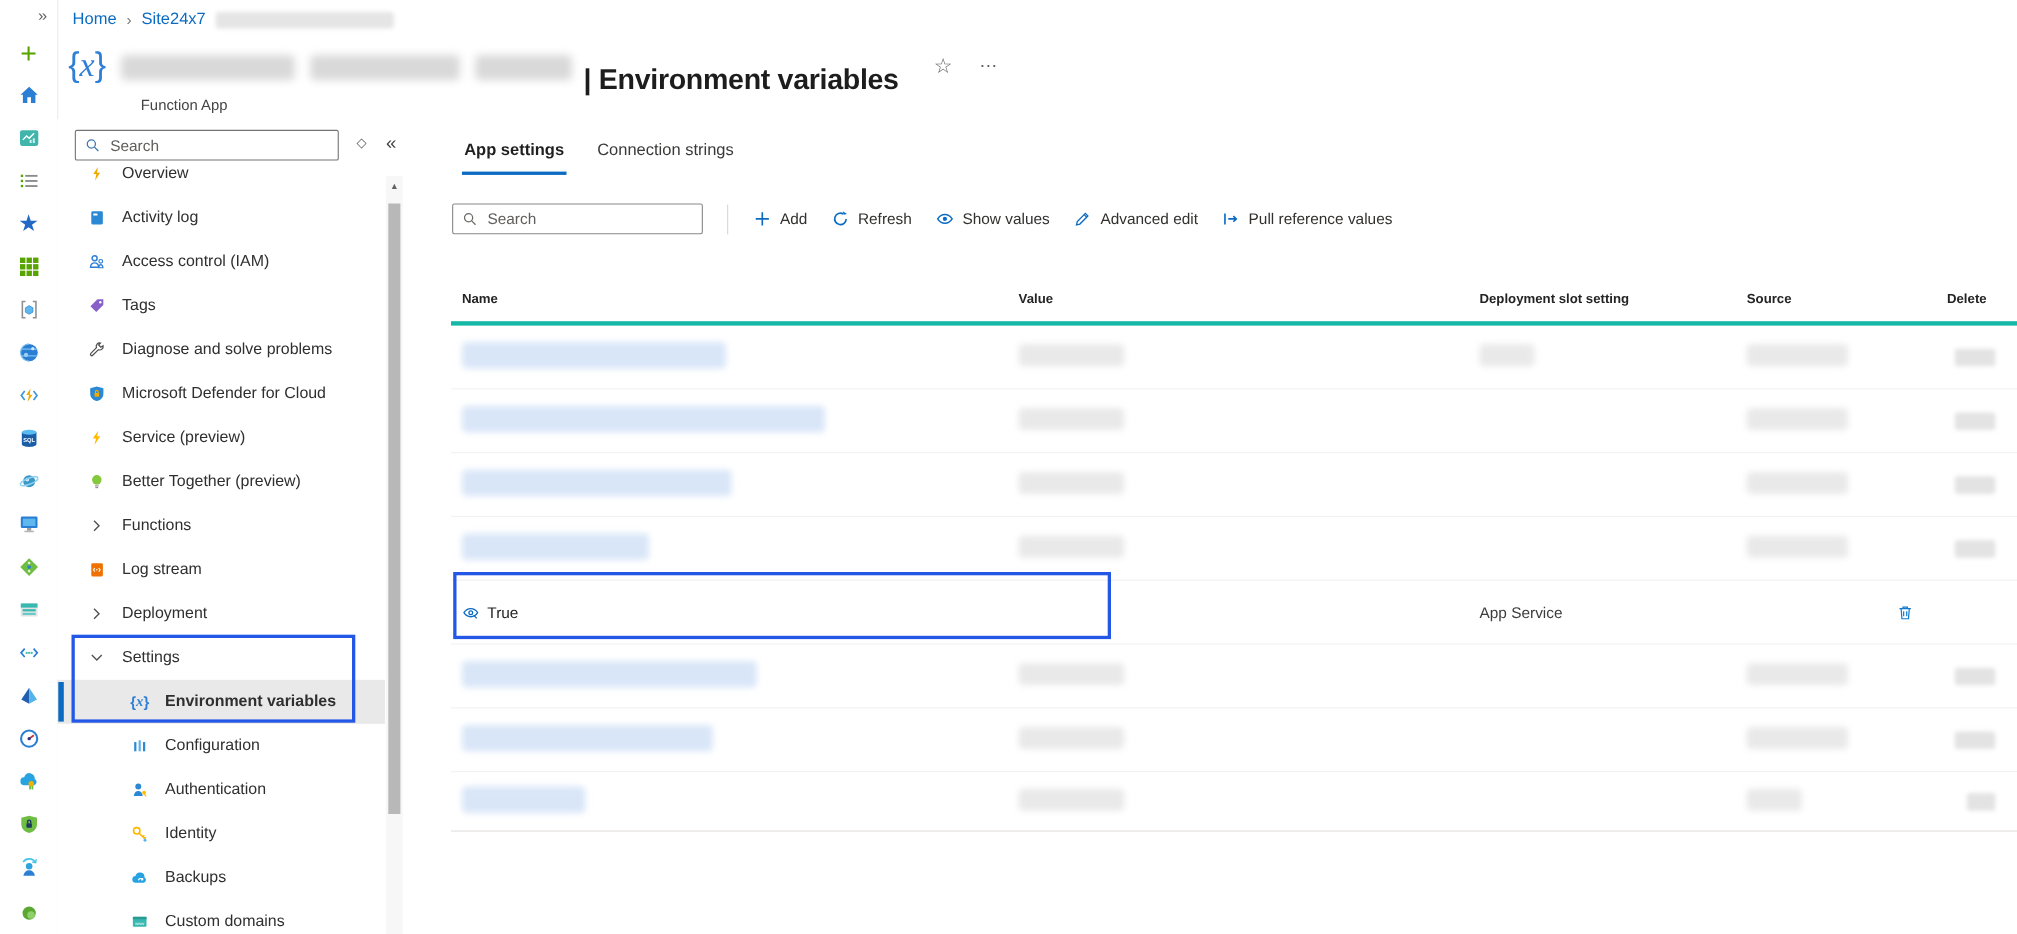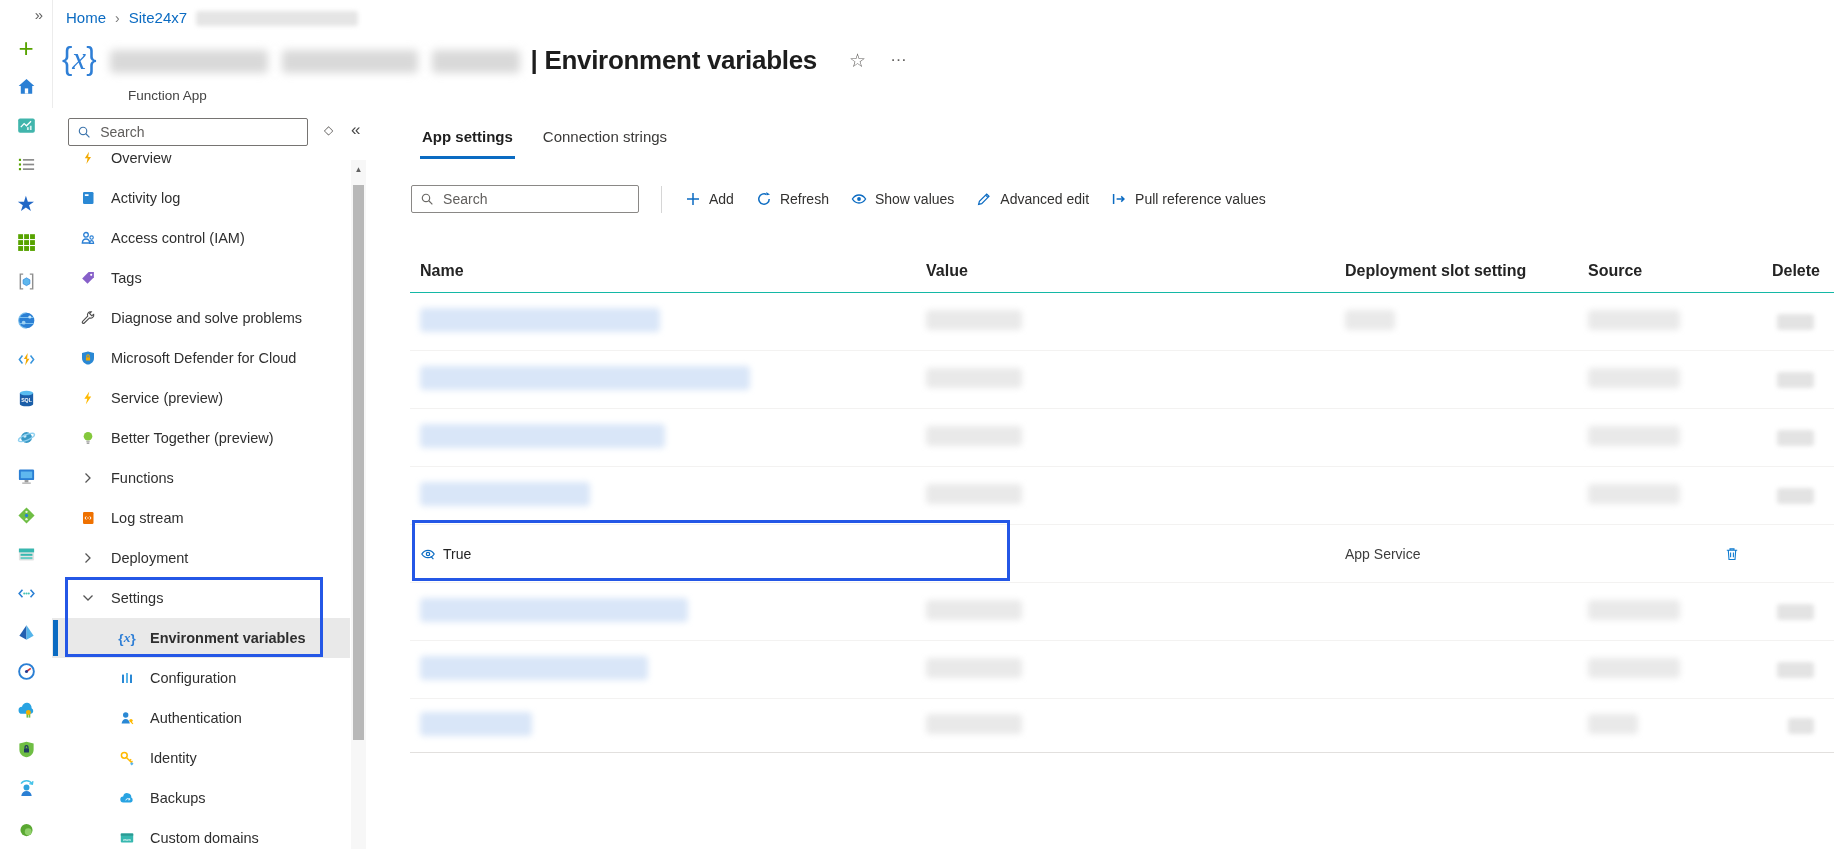--- a/index.html
+++ b/index.html
@@ -20,21 +20,21 @@
   .crumb a{color:#0b6bc2;text-decoration:none;cursor:pointer}
   .crumb .sep{color:#7a7a7a;font-size:14px}
   .blob{display:inline-block;border-radius:3px}
   .crumb-blob{width:162px;height:15px;background:#e5e5e5;filter:blur(2px)}
   
   .hdr{position:absolute;left:62px;top:38px;display:flex;align-items:flex-start}
   .fx{font-size:31px;color:#2f7fd6;line-height:42px;flex:none}
   .fx i{font-family:"Liberation Serif","DejaVu Serif",serif}
   .title-blobs{display:flex;gap:14px;margin:12px 10px 0 14px}
   .tblob{height:23px;background:#d9d9d9;border-radius:4px;filter:blur(4px)}
-  .title{font-size:26px;font-weight:700;color:#1d1d1d;margin-top:7px;white-space:nowrap;letter-spacing:-.3px}
+  .title{font-size:26px;font-weight:700;color:#1d1d1d;margin-top:19px;white-space:nowrap;letter-spacing:-.3px}
   .star{font-size:19px;color:#605e5c;margin:11px 0 0 32px;cursor:pointer}
   .dots{font-size:17px;color:#605e5c;margin:8px 0 0 24px;letter-spacing:1px;cursor:pointer}
   .subtitle{position:absolute;left:128px;top:88px;font-size:13.5px;color:#444}
   
   .sidebar{position:absolute;left:52px;top:108px;width:316px;height:741px;background:#fff}
   .sb-search{position:absolute;left:16px;top:10px;width:240px;height:28px;border:1px solid #767472;
              border-radius:2px;display:flex;align-items:center;gap:7px;padding:0 8px;box-sizing:border-box;background:#fff}
   .sb-search input,.tb-search input{border:none;outline:none;font-size:14px;width:100%;color:#323130;
              font-family:inherit;background:transparent}
   .sb-search input::placeholder,.tb-search input::placeholder{color:#605e5c}
@@ -63,23 +63,23 @@
   .toolbar{position:absolute;left:43px;top:75px;display:flex;align-items:center;height:32px}
   .tb-search{width:228px;height:28px;border:1px solid #8a8886;border-radius:2px;display:flex;
              align-items:center;gap:7px;padding:0 8px;box-sizing:border-box}
   .tb-sep{width:1px;height:27px;background:#d6d6d6;margin:0 12px 0 22px}
   .tb-btn{display:flex;align-items:center;gap:8px;padding:0 11px;height:30px;font-size:14px;
           color:#323130;cursor:pointer;white-space:nowrap}
   .i16{width:16px;height:16px}
   
   .table{position:absolute;left:42px;top:142px;width:1424px}
   .thead,.trow{display:grid;grid-template-columns:506px 419px 243px 182px 74px;align-items:center}
-  .thead{height:42px;border-bottom:1px solid #14b8a6;font-weight:700;font-size:16px;color:#242424}
+  .thead{height:42px;border-bottom:4px solid #14b8a6;font-weight:700;font-size:12px;color:#242424}
   .th,.td{padding-left:10px;box-sizing:border-box}
-  .th.del{text-align:right;padding-right:14px}
+  .th.del{padding-right:14px}
   .trow{height:57px;border-bottom:1px solid #f3f2f1}
   .trow:last-child{height:53px;border-bottom:1px solid #e2e0de}
   .name-blob{height:24px;background:#d9e6f8;border-radius:4px;filter:blur(3px)}
   .gray-blob{height:20px;background:#e9e9e9;border-radius:4px;filter:blur(3px)}
   .del-blob{height:16px;background:#e3e3e3;border-radius:3px;filter:blur(2px)}
   .td.delc{display:flex;justify-content:flex-end;padding-right:20px}
   .name-link{color:#0b6bc2;text-decoration:none;cursor:pointer}
   .valc{display:flex;align-items:center;gap:7px;color:#242424}
   .src{color:#3d3d3d}
   .debug-box{position:absolute;left:2px;top:270px;width:592px;height:55px;border:3px solid #2457e6;pointer-events:none}

